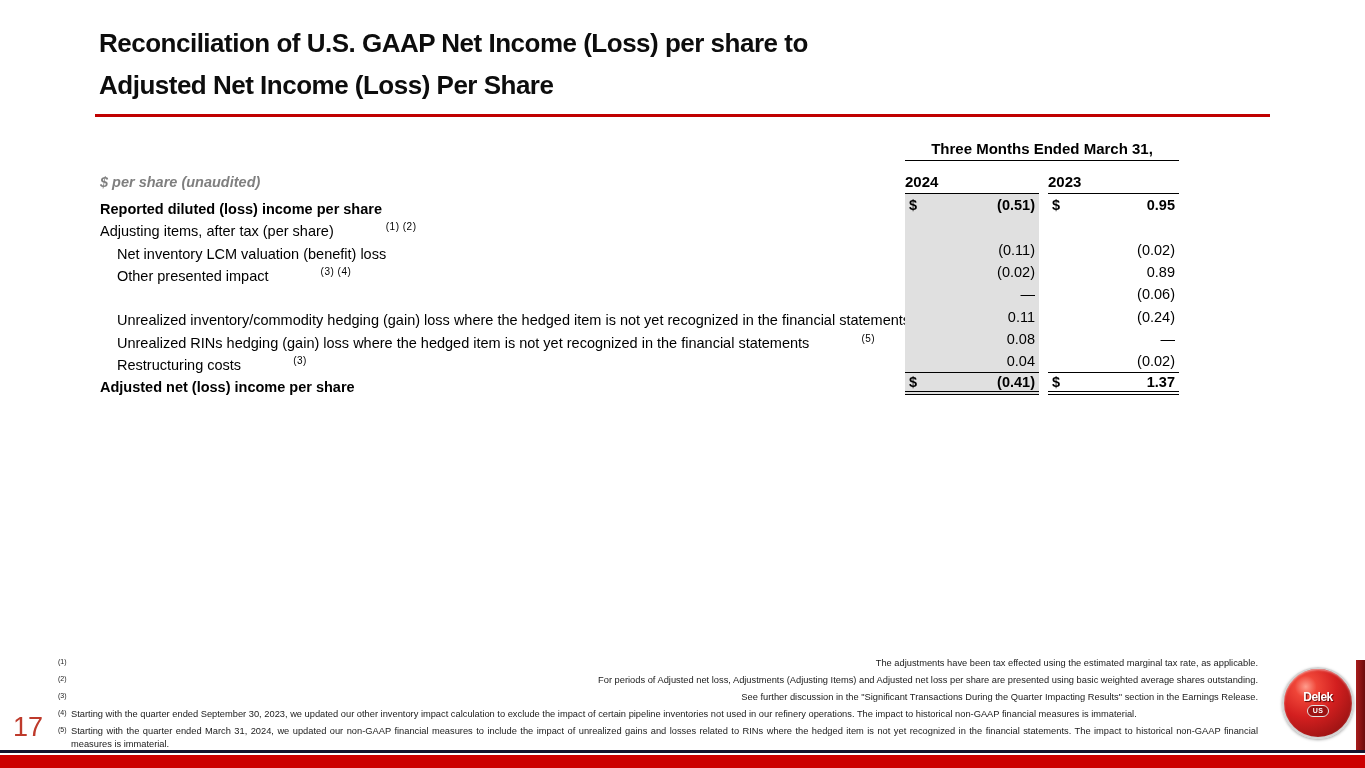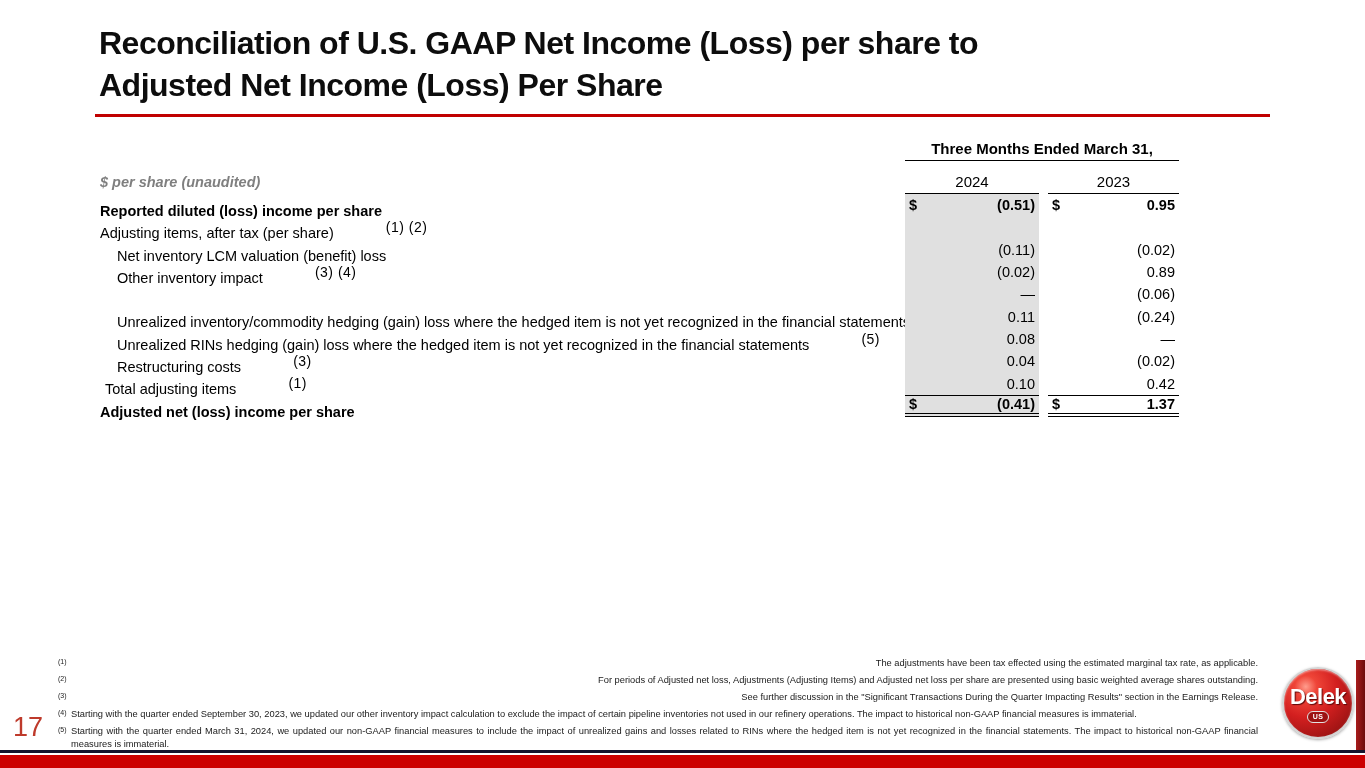--- a/index.html
+++ b/index.html
@@ -5,49 +5,49 @@
   * { margin:0; padding:0; box-sizing:border-box; }
   html,body { background:#ffffff; }
   .slide {
     position:relative; width:1365px; height:768px; background:#ffffff;
     font-family:"Liberation Sans", sans-serif; color:#000; overflow:hidden;
   }
 
   
   .title {
     position:absolute; left:99px; top:22px; width:1180px;
-    font-size:32px; font-weight:bold; line-height:42px; letter-spacing:-0.5px; color:#0d0d0d;
+    font-size:26px; font-weight:bold; line-height:42px; letter-spacing:-0.5px; color:#0d0d0d;
   }
   .title-rule {
     position:absolute; left:95px; top:114px; width:1175px; height:3px; background:#C00000;
   }
 
   
   .tbl { position:absolute; left:100px; top:140px; width:1080px; font-size:14.5px; }
   .period {
     position:absolute; left:805px; top:0; width:274px; height:21px;
     text-align:center; font-weight:bold; font-size:15px; line-height:18px;
     border-bottom:1.5px solid #000;
   }
   .hdr2 { position:absolute; top:21px; left:0; right:0; height:33px; }
   .unit { position:absolute; left:0; bottom:4px; color:#7f7f7f; font-style:italic; font-weight:bold;margin-top:21px; }
   .yr {
-    position:absolute; bottom:0; height:23px; line-height:21px; text-align:center;
-    font-weight:normal; font-size:15px; border-bottom:1.5px solid #000;
+    position:absolute; bottom:0; height:23px; line-height:21px; text-align:left;
+    font-weight:bold; font-size:15px; border-bottom:1.5px solid #000;
   }
   .yr24 { left:805px; width:134px; }
   .yr23 { left:948px; width:131px; }
 
   .rows { position:absolute; top:54px; left:0; right:0; }
   .trow { position:relative; height:22.3px; }
   .trow.b { font-weight:bold; }
   .tlabel { position:absolute; left:0; top:0; line-height:22.3px; white-space:nowrap; }
   .tlabel.ind1 { left:5px; }
   .tlabel.ind2 { left:17px; }
-  .tlabel sup { font-size:14px; vertical-align:6px; letter-spacing:0.5px;padding-left:48px; }
+  .tlabel sup { font-size:10px; vertical-align:6px; letter-spacing:0.5px;padding-left:48px; }
   .vb {
     position:absolute; top:0; height:100%; padding:0 4px;
     display:flex; justify-content:space-between; align-items:center;
   }
   .v24 { left:805px; width:134px; }
   .v23 { left:948px; width:131px; }
   .shade { background:#E0E0E0; }
   .total .vb { border-top:1.5px solid #000; border-bottom:4px double #000; }
 
   
@@ -60,21 +60,21 @@
   .pagenum { position:absolute; left:13px; top:712px; font-size:27px; color:#BE3A2B; }
 
   
   .logo {
     position:absolute; left:1282px; top:667px; width:72px; height:72px; border-radius:50%;
     background:radial-gradient(circle at 32% 26%, #ff9d8d 0%, #ef4538 16%, #d31f1f 45%, #7e0d0d 100%);
     border:2px solid #d4d4d4; box-shadow:0 1px 3px rgba(0,0,0,0.35), inset 0 1px 2px rgba(255,255,255,0.5);
     display:flex; flex-direction:column; align-items:center; justify-content:center;
   }
   .logo-brand {
-    color:#fff; font-weight:bold; font-size:22px; letter-spacing:-0.5px;
+    color:#fff; font-weight:bold; font-size:12px; letter-spacing:-0.5px;
     text-shadow:1px 1px 1px #5e0808;
   }
   .logo-us {
     margin-top:1px; min-width:22px; height:12px; padding:0 3px; border-radius:6px;
     background:#9c1212; border:1px solid #e3e3e3; color:#fff; font-size:7px; font-weight:bold;
     display:flex; align-items:center; justify-content:center; letter-spacing:0.5px;
   }
 
   
   .right-bar {
@@ -136,21 +136,21 @@
             <span class="cur"></span>
             <span class="val">(0.11)</span>
           </div>
         <div class="vb v23">
             <span class="cur"></span>
             <span class="val">(0.02)</span>
           </div>
       </div>
 
       <div class="trow">
-        <div class="tlabel ind2"><span>Other inventory impact</span> <sup>(3) (4)</sup></div>
+        <div class="tlabel ind2"><span>Other presented impact</span> <sup>(3) (4)</sup></div>
         <div class="vb v24 shade">
             <span class="cur"></span>
             <span class="val">(0.02)</span>
           </div>
         <div class="vb v23">
             <span class="cur"></span>
             <span class="val">0.89</span>
           </div>
       </div>
 
@@ -194,31 +194,20 @@
         <div class="vb v24 shade">
             <span class="cur"></span>
             <span class="val">0.04</span>
           </div>
         <div class="vb v23">
             <span class="cur"></span>
             <span class="val">(0.02)</span>
           </div>
       </div>
 
-      <div class="trow">
-        <div class="tlabel ind1"><span>Total adjusting items</span> <sup>(1)</sup></div>
-        <div class="vb v24 shade">
-            <span class="cur"></span>
-            <span class="val">0.10</span>
-          </div>
-        <div class="vb v23">
-            <span class="cur"></span>
-            <span class="val">0.42</span>
-          </div>
-      </div>
 
       <div class="trow b total">
         <div class="tlabel"><span>Adjusted net (loss) income per share</span><sup></sup></div>
         <div class="vb v24 shade">
             <span class="cur">$</span>
             <span class="val">(0.41)</span>
           </div>
         <div class="vb v23">
             <span class="cur">$</span>
             <span class="val">1.37</span>

